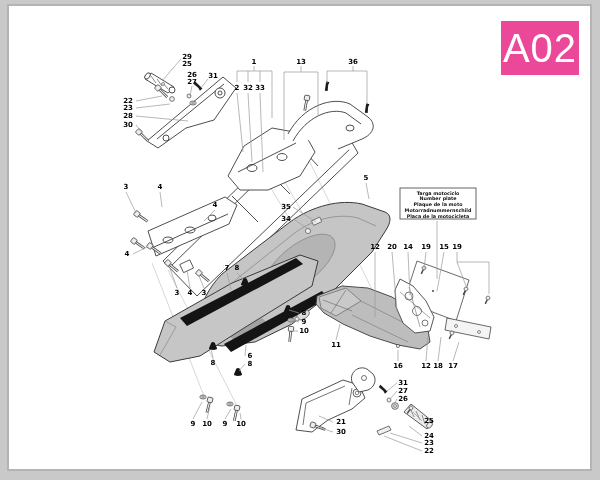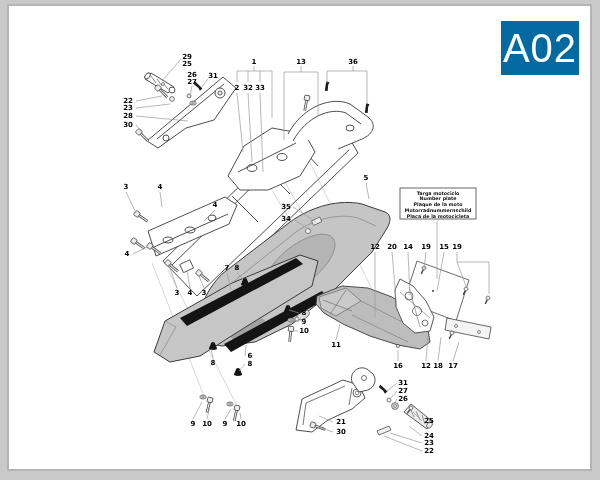--- a/index.html
+++ b/index.html
@@ -265,13 +265,13 @@
       <text x="403" y="401.4" class="pl">26</text>
       <text x="341" y="424.4" class="pl">21</text>
       <text x="341" y="434.4" class="pl">30</text>
       <text x="429" y="423.4" class="pl">25</text>
       <text x="429" y="438.4" class="pl">24</text>
       <text x="429" y="445.4" class="pl">23</text>
       <text x="429" y="453.4" class="pl">22</text>
     </g>
 </svg>
 
-<div class="badge" style="background: #0369a1; color: rgb(255, 255, 255);">A02</div>
+<div class="badge" style="background: #ec4899; color: rgb(255, 255, 255);">A02</div>
 
 </body></html>

